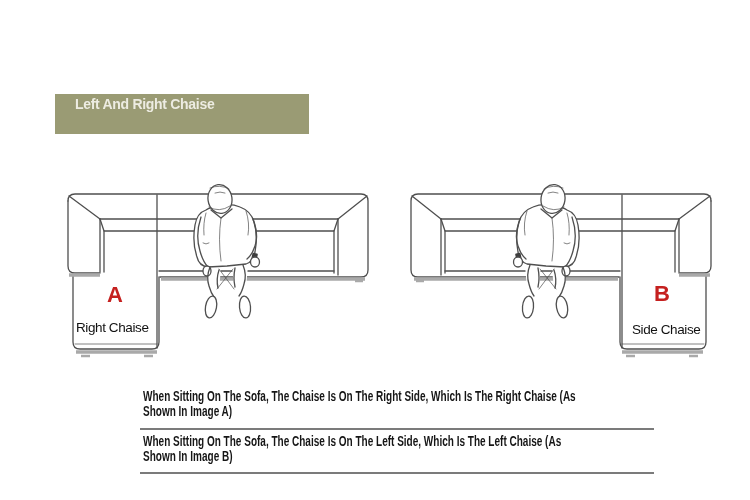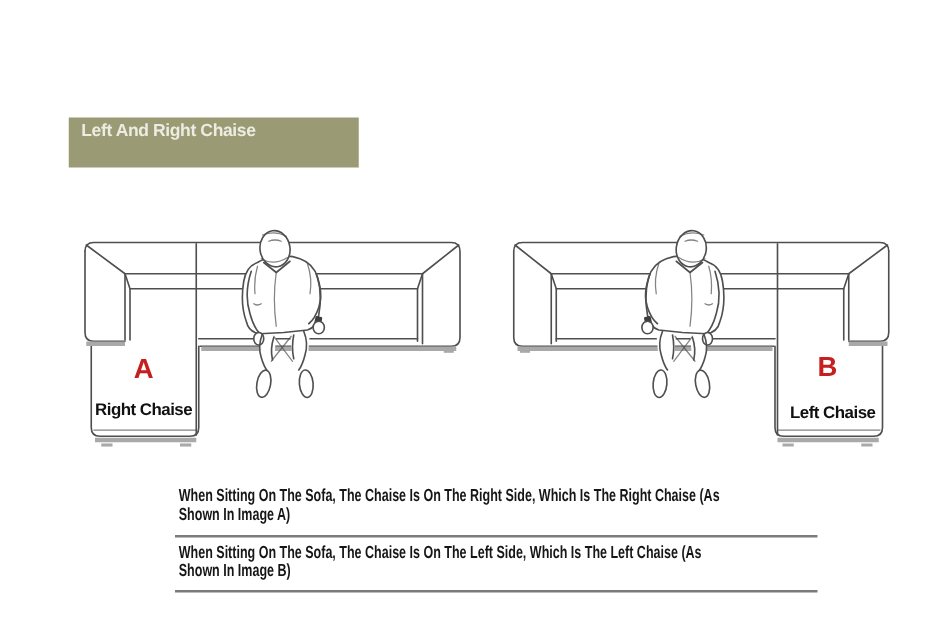--- a/index.html
+++ b/index.html
@@ -3,29 +3,29 @@
 <meta charset="utf-8">
 <style>
   :root{
     --header_bg:#9a9b74; --header_text:#edece2; --letter_red:#c5201f;
     --label_text:#111111; --caption_text:#161616; --divider:#7b7b7b;
     --sketch_line:#4f4f4f; --sketch_shadow:#a9a9a9;
   }
   html,body{margin:0;padding:0;background:#fff;}
   .canvas{position:relative;width:750px;height:500px;background:#ffffff;overflow:hidden;
           font-family:"Liberation Sans",sans-serif;}
-  .title-box{position:absolute;left:55px;top:94px;width:232px;height:40px;
+  .title-box{position:absolute;left:55px;top:94px;width:254px;height:40px;
              background:var(--header_bg);color:var(--header_text);
              font-weight:bold;font-size:14px;line-height:15.5px;letter-spacing:-0.3px;
-             padding:3px 0 0 10px;box-sizing:border-box;}
+             padding:3px 0 0 20px;box-sizing:border-box;}
   .diag{position:absolute;top:183px;width:320px;height:185px;}
   #diagA{left:60px;} #diagB{left:395px;}
   .letter{position:absolute;font-weight:bold;font-size:22px;line-height:22px;
           color:var(--letter_red);}
-  .chaise-label{position:absolute;font-weight:bold;font-size:13.5px;line-height:16px;
+  .chaise-label{position:absolute;font-weight:normal;font-size:13.5px;line-height:16px;
           letter-spacing:-0.4px;color:var(--label_text);}
   .caption{position:absolute;left:143px;font-weight:bold;font-size:14px;line-height:15.3px;
           color:var(--caption_text);transform:scaleX(0.715);transform-origin:0 0;
           white-space:nowrap;}
   .divider{position:absolute;left:140px;width:514px;height:2px;background:var(--divider);}
   svg .ln{fill:none;stroke:var(--sketch_line);stroke-width:1.3;stroke-linecap:round;stroke-linejoin:round;}
   svg .lnf{fill:#ffffff;stroke:var(--sketch_line);stroke-width:1.3;stroke-linejoin:round;}
   svg .sh{fill:none;stroke:var(--sketch_shadow);stroke-width:3.5;stroke-linecap:butt;}
   svg .shf{fill:none;stroke:var(--sketch_shadow);stroke-width:2.5;stroke-linecap:butt;}
   svg .wt{fill:#ffffff;stroke:none;}
@@ -110,21 +110,21 @@
   </svg>
 
   <svg id="diagB" class="diag" viewBox="0 0 320 185">
     <use href="#sofaG" transform="translate(324 0) scale(-1 1)"></use>
     <use href="#personG" transform="translate(318 0) scale(-1 1)"></use>
   </svg>
 
   <div class="letter" style="left:107px;top:284px">A</div>
   <div class="chaise-label" style="left:76px;top:320px">Right Chaise</div>
   <div class="letter" style="left:654px;top:283px">B</div>
-  <div class="chaise-label" style="left:632px;top:322px">Left Chaise</div>
+  <div class="chaise-label" style="left:632px;top:322px">Side Chaise</div>
 
   <div class="caption" style="top:389px">
     <div>When Sitting On The Sofa, The Chaise Is On The Right Side, Which Is The Right Chaise (As</div>
     <div>Shown In Image A)</div>
   </div>
   <div class="divider" style="top:428px"></div>
   <div class="caption" style="top:434px">
     <div>When Sitting On The Sofa, The Chaise Is On The Left Side, Which Is The Left Chaise (As</div>
     <div>Shown In Image B)</div>
   </div>

